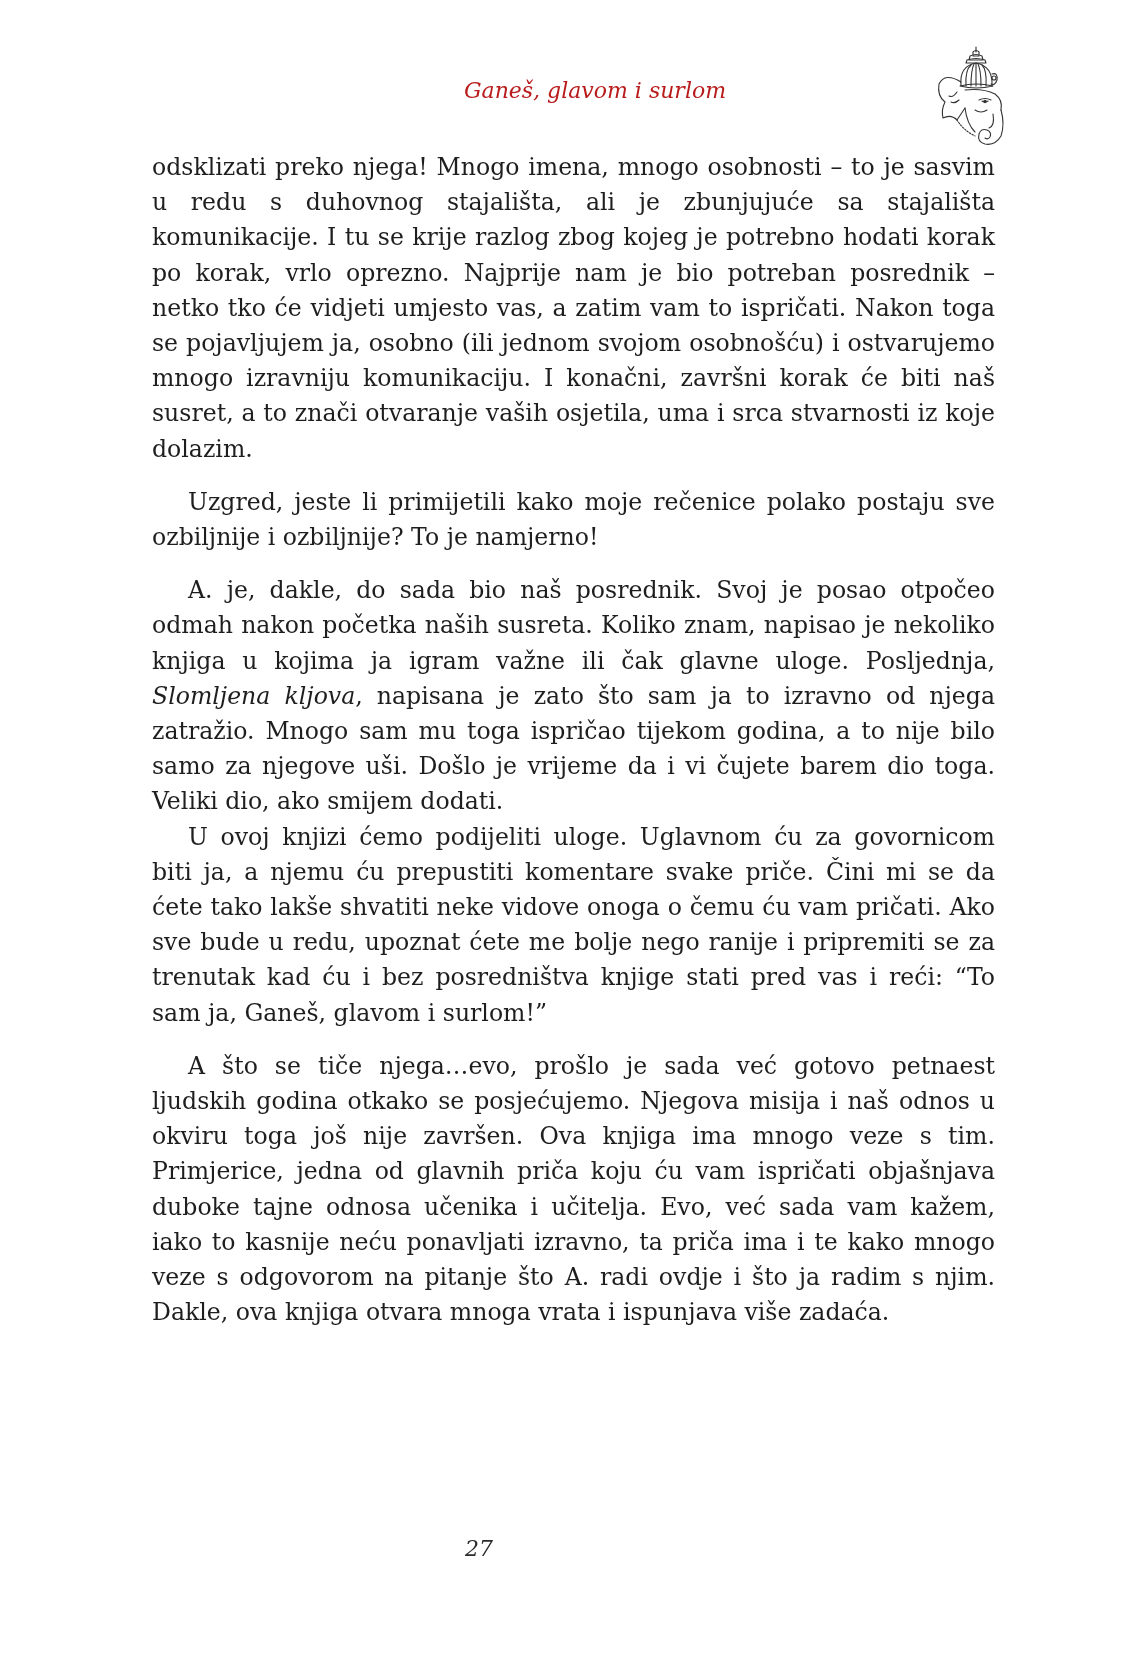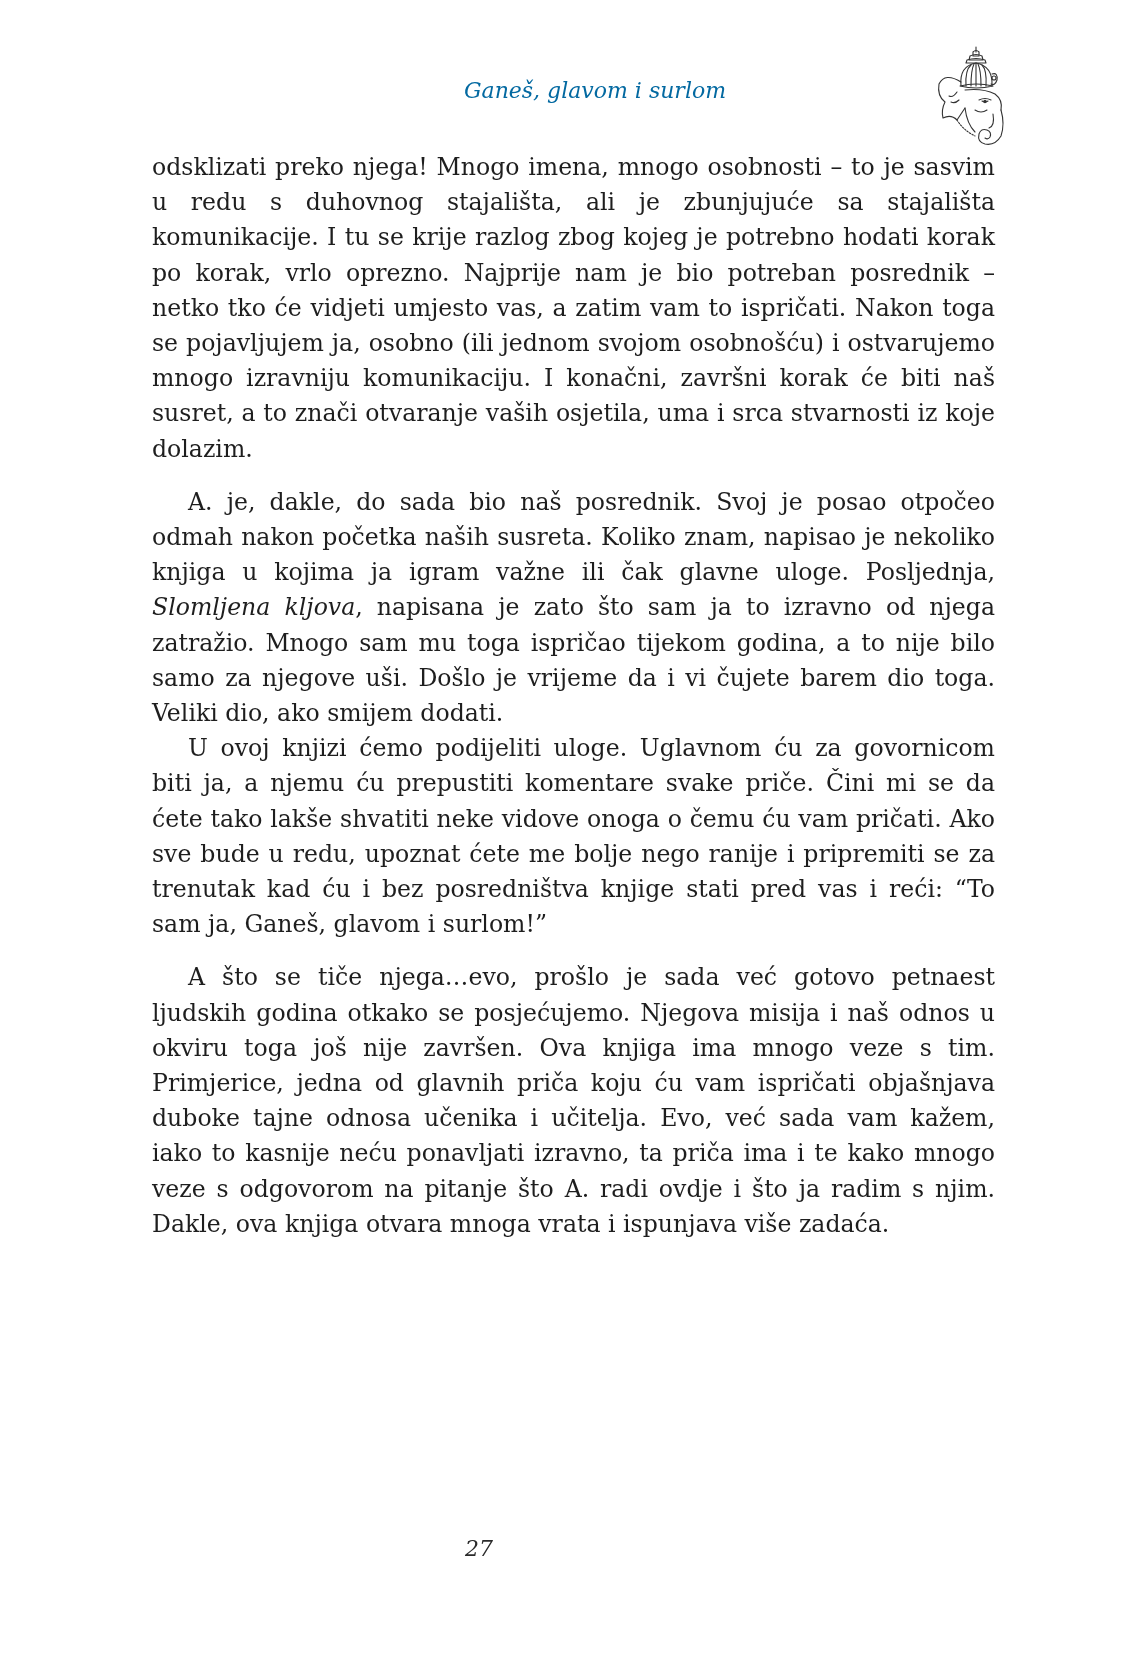--- a/index.html
+++ b/index.html
@@ -1,20 +1,20 @@
 <!DOCTYPE html>
 <html><head>
 <meta charset="utf-8">
 <style>
   html, body { margin: 0; padding: 0; background: #ffffff; }
   body { width: 1142px; height: 1654px; position: relative; overflow: hidden; color: #1e1e1e; }
   .page { position: absolute; left: 0; top: 0; width: 1142px; height: 1654px; background: #fff; }
   .running-header {
     position: absolute; left: 380px; top: 78px; width: 430px; text-align: center;
-    font-family: "DejaVu Serif", serif; font-style: italic; font-size: 22px; color: #0369a1;
+    font-family: "DejaVu Serif", serif; font-style: italic; font-size: 22px; color: #b91c1c;
   }
   .logo { position: absolute; left: 935px; top: 44px; width: 78px; height: 104px; }
   .body-text {
     position: absolute; left: 152px; top: 150px; width: 843px;
     font-family: "DejaVu Serif", serif; font-size: 23.6px; line-height: 35.2px;
     text-align: justify; color: #1e1e1e;
   }
   .body-text p { margin: 0; }
   .body-text p.indent { text-indent: 36px; }
   .body-text p.gap { margin-top: 18px; }
@@ -64,20 +64,21 @@
       <path d="M30 64 Q32 80 40 88"></path>
       <path d="M66 66 Q70 80 66 92 Q60 102 50 100 Q42 98 44 90 Q46 84 52 86 Q57 88 55 93 Q53 96 50 94"></path>
       <path d="M58 70 Q60 82 54 84"></path>
 
       <path d="M22 76 Q28 86 40 92" stroke-dasharray="1.5 1.5"></path>
     </svg>
   </div>
 
   <div class="body-text">
     <p>odsklizati preko njega! Mnogo imena, mnogo osobnosti – to je sasvim u redu s duhovnog stajališta, ali je zbunjujuće sa stajališta komunikacije. I tu se krije razlog zbog kojeg je potrebno hodati korak po korak, vrlo oprezno. Najprije nam je bio potreban posrednik – netko tko će vidjeti umjesto vas, a zatim vam to ispričati. Nakon toga se pojavljujem ja, osobno (ili jednom svojom osobnošću) i ostvarujemo mnogo izravniju komunikaciju. I konačni, završni korak će biti naš susret, a to znači otvaranje vaših osjetila, uma i srca stvarnosti iz koje dolazim.</p>
+    <p class="indent gap">Uzgred, jeste li primijetili kako moje rečenice polako postaju sve ozbiljnije i ozbiljnije? To je namjerno!</p>
     <p class="indent gap"><span>A. je, dakle, do sada bio naš posrednik. Svoj je posao otpočeo odmah nakon početka naših susreta. Koliko znam, napisao je nekoliko knjiga u kojima ja igram važne ili čak glavne uloge. Posljednja, </span><em>Slomljena kljova</em><span>, napisana je zato što sam ja to izravno od njega zatražio. Mnogo sam mu toga ispričao tijekom godina, a to nije bilo samo za njegove uši. Došlo je vrijeme da i vi čujete barem dio toga. Veliki dio, ako smijem dodati.</span></p>
     <p class="indent">U ovoj knjizi ćemo podijeliti uloge. Uglavnom ću za govornicom biti ja, a njemu ću prepustiti komentare svake priče. Čini mi se da ćete tako lakše shvatiti neke vidove onoga o čemu ću vam pričati. Ako sve bude u redu, upoznat ćete me bolje nego ranije i pripremiti se za trenutak kad ću i bez posredništva knjige stati pred vas i reći: “To sam ja, Ganeš, glavom i surlom!”</p>
     <p class="indent gap">A što se tiče njega…evo, prošlo je sada već gotovo petnaest ljudskih godina otkako se posjećujemo. Njegova misija i naš odnos u okviru toga još nije završen. Ova knjiga ima mnogo veze s tim. Primjerice, jedna od glavnih priča koju ću vam ispričati objašnjava duboke tajne odnosa učenika i učitelja. Evo, već sada vam kažem, iako to kasnije neću ponavljati izravno, ta priča ima i te kako mnogo veze s odgovorom na pitanje što A. radi ovdje i što ja radim s njim. Dakle, ova knjiga otvara mnoga vrata i ispunjava više zadaća.</p>
   </div>
 
   <div class="page-number">27</div>
 
 </div>
 
 </body></html>

